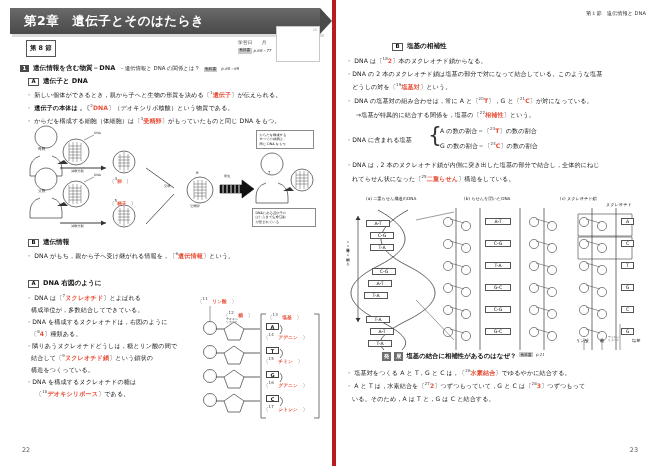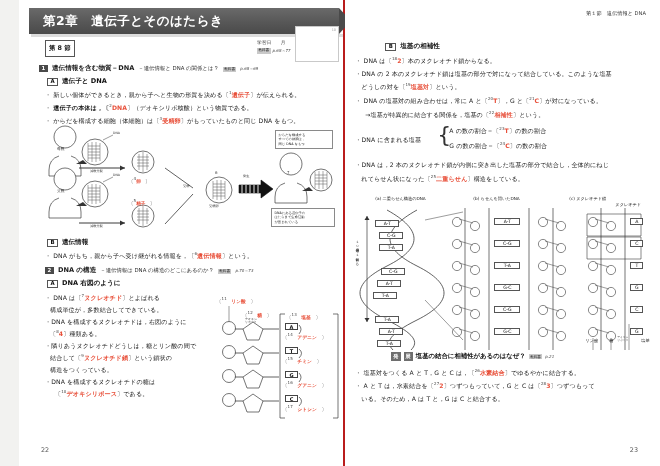--- a/index.html
+++ b/index.html
@@ -5,21 +5,21 @@
   * { box-sizing: border-box; margin: 0; padding: 0; }
   body {
     width: 660px; height: 466px;
     font-family: "DejaVu Sans", "Liberation Sans", sans-serif;
     background: #f2f2f0;
     overflow: hidden;
     position: relative;
   }
   .spread { position: absolute; inset: 0; display: flex; }
   .page { position: relative; background: #fff; height: 466px; }
-  .page-left { width: 336px; border-right: 2px solid #b91c1c; margin-left: 19px; }
+  .page-left { width: 336px; border-right: 4px solid #b91c1c; }
   .page-right { width: 324px; }
   .page-inner { position: absolute; inset: 0; }
 
   
   .chapter-banner {
     position: absolute; left: 10px; top: 8px; width: 310px; height: 26px;
     background: linear-gradient(180deg,#6a6a6a 0%, #575757 55%, #4a4a4a 100%);
     display: flex; align-items: center; padding-left: 14px;
     color: #fff; font-size: 12.5px; font-weight: bold; letter-spacing: .5px;
   }
@@ -96,21 +96,21 @@
   .fig-c { position: absolute; left: 8px; top: 196px; width: 308px; height: 152px; }
   .fig-cap { position: absolute; font-size: 4.2px; color: #1a1a1a; white-space: nowrap; }
   .pairbox { position: absolute; border: 1px solid #555; background: #fff; height: 7.4px;
     width: 26px; display: flex; align-items: center; justify-content: space-around;
     font-size: 4.6px; color: #111; }
   .singlebox { position: absolute; border: 1px solid #555; background: #fff; height: 7.4px;
     width: 13px; display: flex; align-items: center; justify-content: center;
     font-size: 4.6px; color: #111; }
 
   
-  .hatten-row { position: absolute; left: 10px; top: 352px; display: flex; align-items: center; gap: 3px; padding-left: 36px; }
+  .hatten-row { position: absolute; left: 10px; top: 352px; display: flex; align-items: flex-start; gap: 3px; padding-left: 36px; }
   .hatten-chip { background: #6e6e6e; color: #fff; font-size: 5.2px; font-weight: bold; padding: 1px 2px; }
   .hatten-title { font-size: 6.4px; font-weight: bold; color: #111; }
 
   .pageno { position: absolute; bottom: 12px; font-size: 6.4px; color: #555; }
   .pn-left { left: 22px; }
   .pn-right { right: 22px; }
 
   svg { overflow: visible; }
   .ln { stroke: #3a3a3a; fill: none; }
   .fg { stroke: #3a3a3a; fill: #fff; }
@@ -269,27 +269,20 @@
       </div>
 
       <div class="h-alpha" style="left:28px; top:238px;">
         <span class="alpha-chip">B</span>
         <span>遺伝情報</span>
       </div>
       <div class="body-line bull" style="left:26px; top:251px;">
         <span>DNA がもち，親から子へ受け継がれる情報を，〔</span><sup class="qn">6</sup><span class="ans">遺伝情報</span><span>〕という。</span>
       </div>
 
-      <div class="h-num" style="left:26px; top:266px;">
-        <span class="num-chip">2</span>
-        <span class="lead">DNA の構造</span>
-        <span class="sub">－遺伝情報は DNA の構造のどこにあるのか？</span>
-        <span class="kyokasho">教科書</span>
-        <span class="pref">p.70～73</span>
-      </div>
       <div class="h-alpha" style="left:28px; top:279px;">
         <span class="alpha-chip">A</span>
         <span>DNA 右図のように</span>
       </div>
 
       <div class="body-line bull" style="left:26px; top:293px;">
         <span>DNA は〔</span><sup class="qn">7</sup><span class="ans">ヌクレオチド</span><span>〕とよばれる</span>
       </div>
       <div class="body-line" style="left:31px; top:305px;">構成単位が，多数結合してできている。</div>
       <div class="body-line bull" style="left:26px; top:317px;">DNA を構成するヌクレオチドは，右図のように</div>
@@ -355,21 +348,21 @@
 
       <div class="pageno pn-left">22</div>
     </div>
   </div>
 
   <div class="page page-right">
     <div class="page-inner">
 
       <div class="run-head">第１節　遺伝情報と DNA</div>
 
-      <div class="h-alpha" style="left:12px; top:42px;padding-left:28px;">
+      <div class="h-alpha" style="left:28px; top:42px;padding-left:28px;">
         <span class="alpha-chip">B</span>
         <span>塩基の相補性</span>
       </div>
 
       <div class="body-line bull" style="left:10px; top:56px;">
         <span>DNA は〔</span><sup class="qn">18</sup><span class="ans">2</span><span>〕本のヌクレオチド鎖からなる。</span>
       </div>
       <div class="body-line bull" style="left:10px; top:69px;">DNA の 2 本のヌクレオチド鎖は塩基の部分で対になって結合している。このような塩基</div>
       <div class="body-line" style="left:16px; top:82px;">
         <span>どうしの対を〔</span><sup class="qn">19</sup><span class="ans">塩基対</span><span>〕という。</span>

